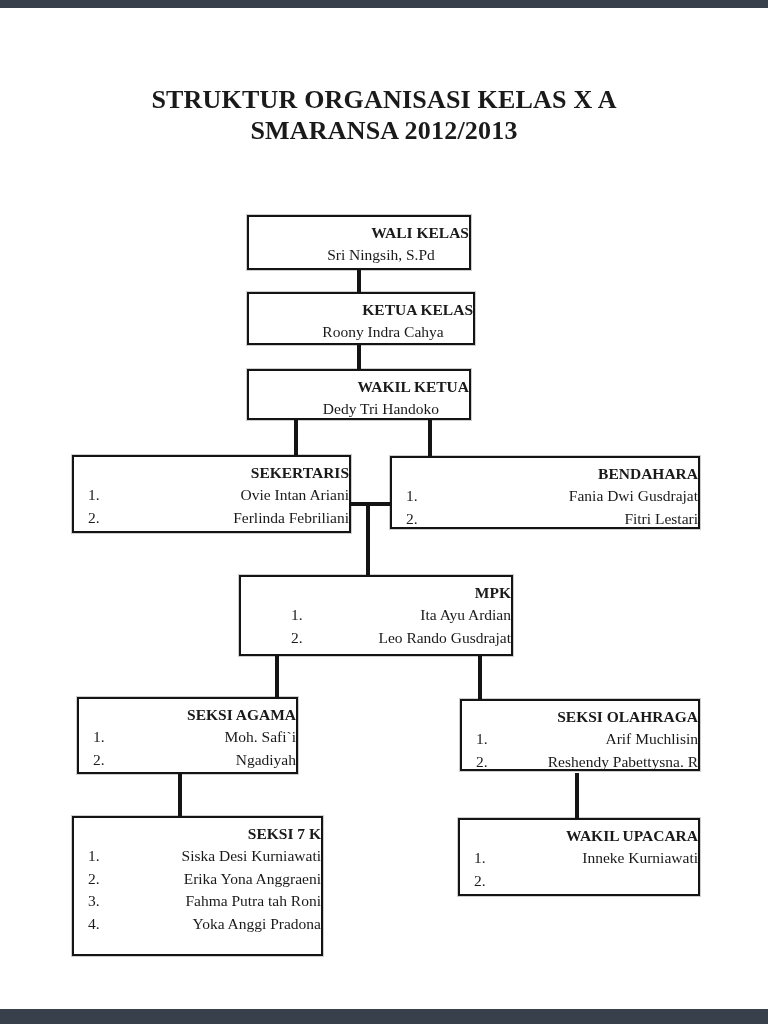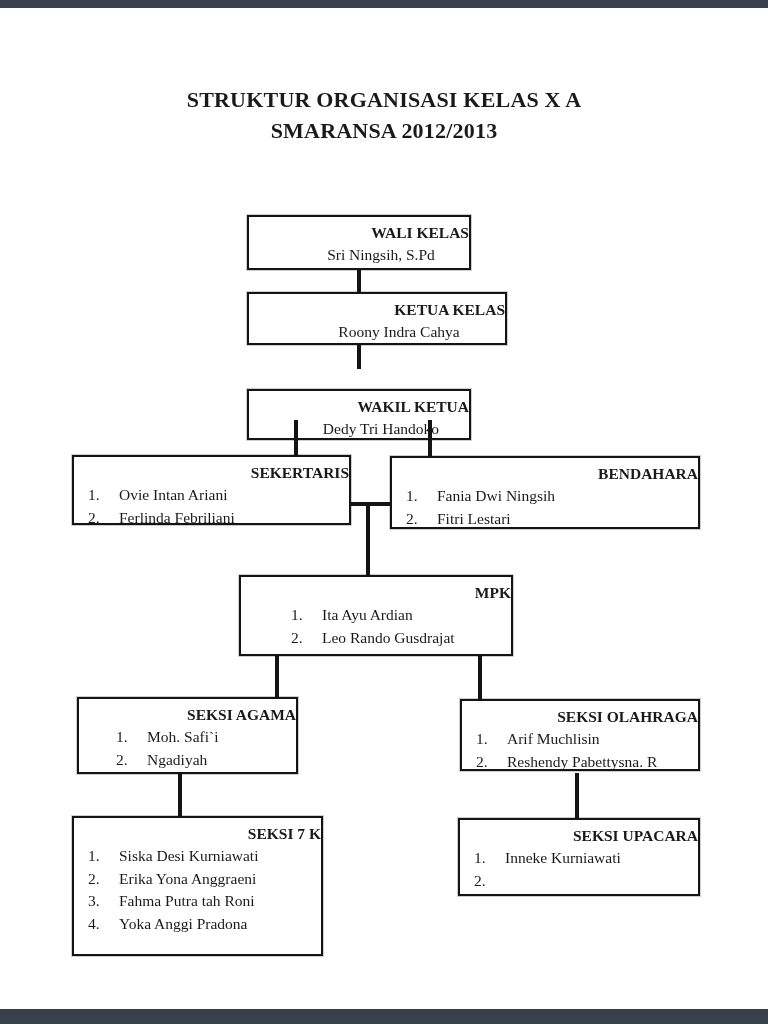--- a/index.html
+++ b/index.html
@@ -8,100 +8,100 @@
     background:var(--page-bg,#fff);
     font-family:"Liberation Serif","DejaVu Serif",serif;
     color:var(--ink,#1a1a1a);
   }
   .frame-bar{position:absolute;left:0;width:768px;background:var(--letterbox,#37404b);}
   .frame-bar.top{top:0;height:8px;}
   .frame-bar.bottom{bottom:0;height:15px;}
   .page{position:absolute;left:0;top:8px;width:768px;height:1001px;background:var(--page-bg,#fff);}
   .title{
     position:absolute;left:0;top:76px;width:768px;
-    text-align:center;font-weight:bold;font-size:22px;line-height:31px;
+    text-align:center;font-weight:bold;font-size:26px;line-height:31px;
     letter-spacing:.2px;
   }
   .box{
     position:absolute;background:var(--page-bg,#fff);
     border:2px solid var(--line,#141414);
     outline:1px solid rgba(125,125,125,.38);
     box-sizing:border-box;
     font-size:15.5px;
   }
   .box .hdr{
     text-align:right;font-weight:bold;
     padding-top:5px;line-height:22px;
   }
   .box .name{
     text-align:center;line-height:21px;padding-left:44px;
   }
   .member{display:flex;padding-left:14px;line-height:22.5px;}
   .member .num{flex:none;width:31px;}
-  .member .nm{flex:1 1 auto;}
+  .member .nm{flex:1 1 auto;text-align:right;}
   .box--mpk .member{padding-left:50px;}
   .conn{position:absolute;background:var(--line,#141414);}
 </style>
 </head>
 <body style="--letterbox: #37404b; --line: #141414; --ink: #1a1a1a; --page-bg: #ffffff;">
 
 <div class="frame-bar top"></div>
 
 <div class="page">
   <div class="title">
     <div>STRUKTUR ORGANISASI KELAS X A</div>
     <div>SMARANSA 2012/2013</div>
   </div>
   <div id="chart">
       <div class="box box--wali-kelas" style="left: 247px; top: 207px; width: 224px; height: 55px;">
         <div class="hdr">WALI KELAS</div>
         <div class="name">Sri Ningsih, S.Pd</div>
       </div>
-      <div class="box box--ketua-kelas" style="left: 247px; top: 284px; width: 260px; height: 53px;">
+      <div class="box box--ketua-kelas" style="left: 247px; top: 284px; width: 228px; height: 53px;">
         <div class="hdr">KETUA KELAS</div>
         <div class="name">Roony Indra Cahya</div>
       </div>
-      <div class="box box--wakil-ketua" style="left: 247px; top: 361px; width: 224px; height: 51px; margin-top: 20px;">
+      <div class="box box--wakil-ketua" style="left: 247px; top: 361px; width: 224px; height: 51px;">
         <div class="hdr">WAKIL KETUA</div>
         <div class="name">Dedy Tri Handoko</div>
       </div>
-      <div class="box box--sekertaris" style="left: 72px; top: 447px; width: 279px; height: 70px;">
+      <div class="box box--sekertaris" style="left: 72px; top: 447px; width: 279px; height: 78px;">
         <div class="hdr">SEKERTARIS</div>
         <div class="member">
           <span class="num">1.</span>
           <span class="nm">Ovie Intan Ariani</span>
         </div>
         <div class="member">
           <span class="num">2.</span>
           <span class="nm">Ferlinda Febriliani</span>
         </div>
       </div>
       <div class="box box--bendahara" style="left: 390px; top: 448px; width: 310px; height: 73px;">
         <div class="hdr">BENDAHARA</div>
         <div class="member">
           <span class="num">1.</span>
-          <span class="nm">Fania Dwi Ningsih</span>
+          <span class="nm">Fania Dwi Gusdrajat</span>
         </div>
         <div class="member">
           <span class="num">2.</span>
           <span class="nm">Fitri Lestari</span>
         </div>
       </div>
       <div class="box box--mpk" style="left: 231px; top: 567px; width: 274px; height: 81px; margin-left: 8px;">
         <div class="hdr">MPK</div>
         <div class="member">
           <span class="num">1.</span>
           <span class="nm">Ita Ayu Ardian</span>
         </div>
         <div class="member">
           <span class="num">2.</span>
           <span class="nm">Leo Rando Gusdrajat</span>
         </div>
       </div>
-      <div class="box box--seksi-agama" style="left: 77px; top: 689px; width: 221px; height: 77px; padding-left: 23px;">
+      <div class="box box--seksi-agama" style="left: 77px; top: 689px; width: 221px; height: 77px;">
         <div class="hdr">SEKSI AGAMA</div>
         <div class="member">
           <span class="num">1.</span>
           <span class="nm">Moh. Safi`i</span>
         </div>
         <div class="member">
           <span class="num">2.</span>
           <span class="nm">Ngadiyah</span>
         </div>
       </div>
@@ -129,21 +129,21 @@
         <div class="member">
           <span class="num">3.</span>
           <span class="nm">Fahma Putra tah Roni</span>
         </div>
         <div class="member">
           <span class="num">4.</span>
           <span class="nm">Yoka Anggi Pradona</span>
         </div>
       </div>
       <div class="box box--seksi-upacara" style="left: 458px; top: 810px; width: 242px; height: 78px;">
-        <div class="hdr">SEKSI UPACARA</div>
+        <div class="hdr">WAKIL UPACARA</div>
         <div class="member">
           <span class="num">1.</span>
           <span class="nm">Inneke Kurniawati</span>
         </div>
         <div class="member">
           <span class="num">2.</span>
         </div>
       </div>
       <div class="conn" style="left: 357px; top: 262px; width: 4px; height: 22px;"></div>
       <div class="conn" style="left: 357px; top: 337px; width: 4px; height: 24px;"></div>

